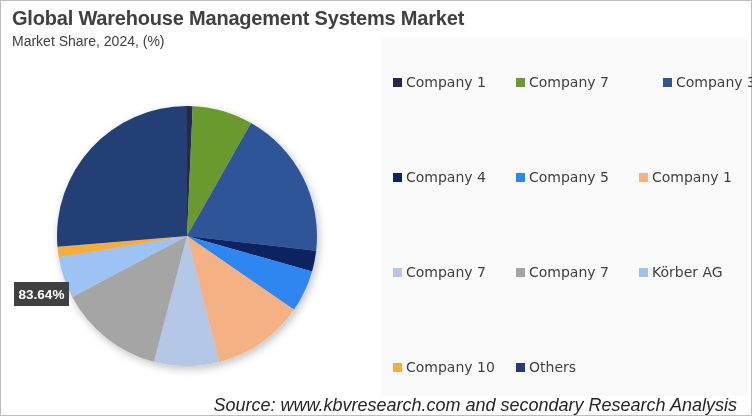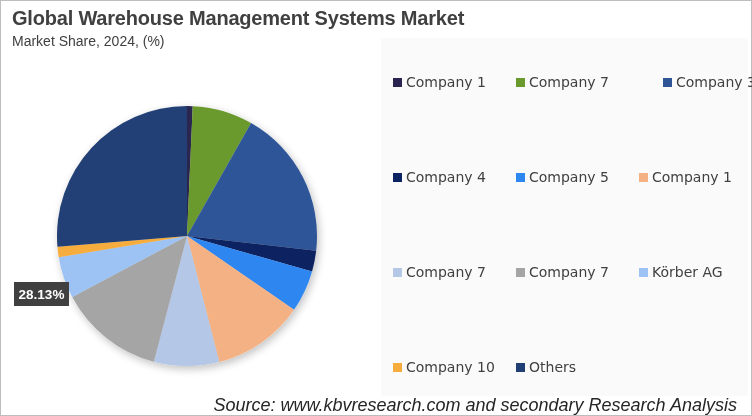--- a/index.html
+++ b/index.html
@@ -46,21 +46,21 @@
           <path d="M136,136 L243.02715710858814,209.79151469683754 A130,130 0 0 1 168.2568793534617,261.93448191173144 Z" fill="#f4b183"></path>
           <path d="M136,136 L168.2568793534617,261.93448191173144 A130,130 0 0 1 102.79433332898236,261.6876433900058 Z" fill="#b4c7e7"></path>
           <path d="M136,136 L102.79433332898236,261.6876433900058 A130,130 0 0 1 21.250497355421885,197.0946122241721 Z" fill="#a5a5a5"></path>
           <path d="M136,136 L21.250497355421885,197.0946122241721 A130,130 0 0 1 7.738169444619558,157.1873269334023 Z" fill="#9dc3f5"></path>
           <path d="M136,136 L7.738169444619558,157.1873269334023 A130,130 0 0 1 6.436942629081898,146.64960866418025 Z" fill="#f6ad3c"></path>
           <path d="M136,136 L6.436942629081898,146.64960866418025 A130,130 0 0 1 136.00000000000009,6 Z" fill="#203f74"></path>
         </g>
     </svg>
   </div>
 
-  <div class="data-label">28.13%</div>
+  <div class="data-label">83.64%</div>
 
   <div class="legend">
     <div class="legend-item" style="left:12px; top:36px;">
       <span class="swatch" style="background: rgb(42, 37, 80);"></span>
       <span>Company 1</span>
     </div>
     <div class="legend-item" style="left:135px; top:36px;">
       <span class="swatch" style="background: rgb(106, 154, 46);"></span>
       <span>Company 7</span>
     </div>

